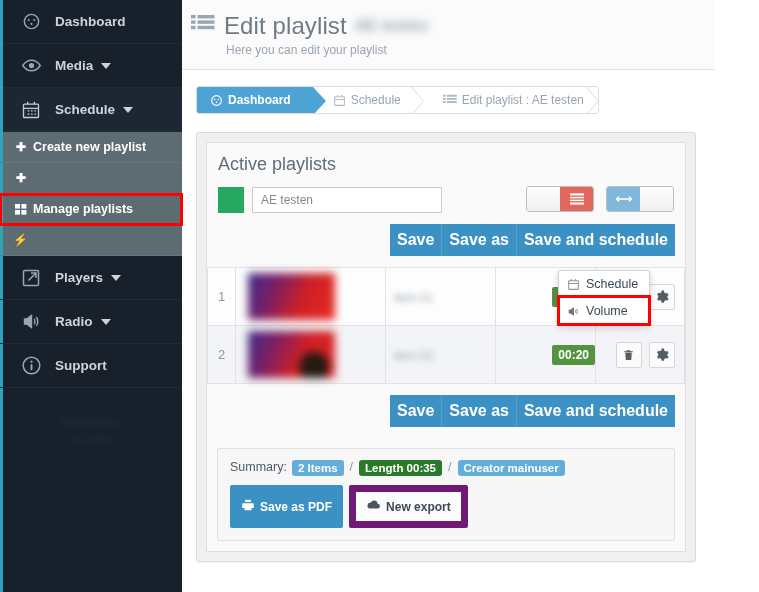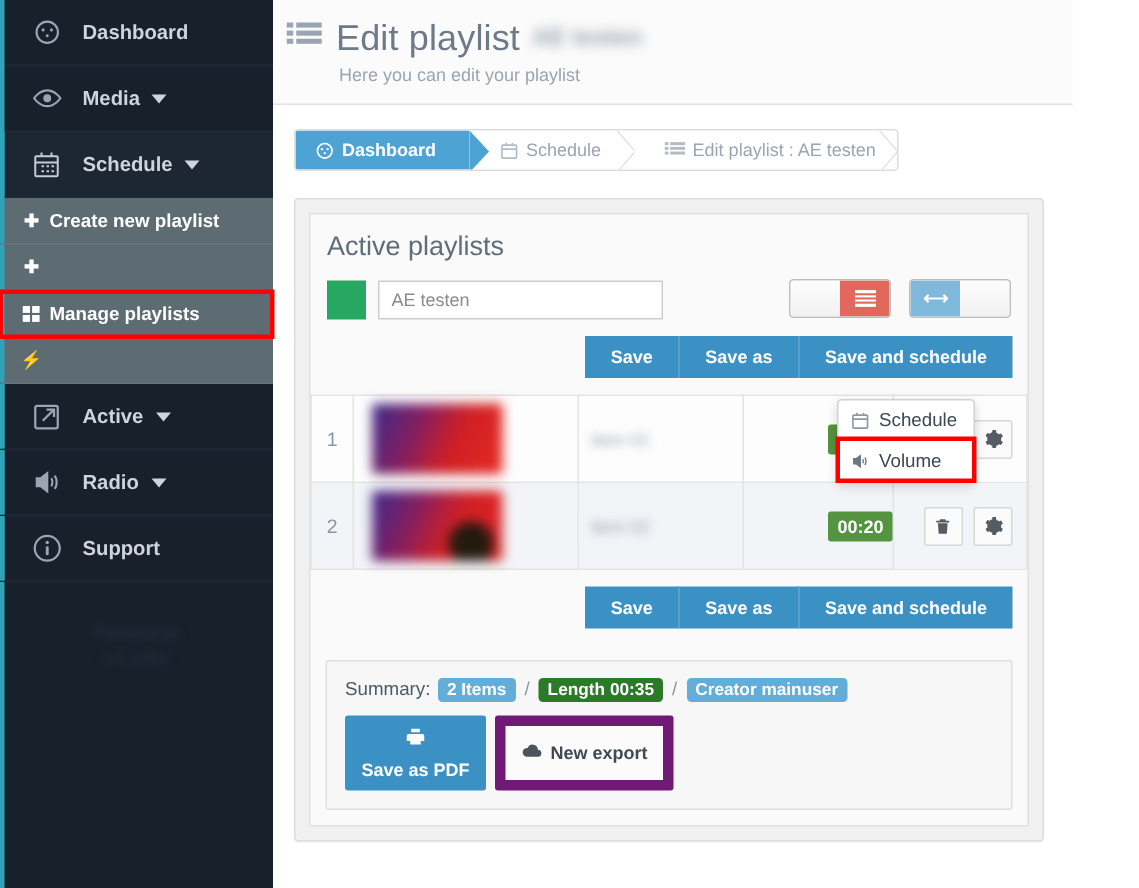--- a/index.html
+++ b/index.html
@@ -162,22 +162,22 @@
     flex: 1; display: flex; align-items: center; justify-content: center;
   }
   .tog .off { background: linear-gradient(#fdfdfd,#f1f1f1); }
   .tog .on-red { background: #e2685d; color: #fff; }
   .tog .on-blue { background: #7fb8db; color: #fff; }
 
   .savebar { display: flex; justify-content: flex-end; padding: 11px 10px 11px 0; }
   .btn-group { display: flex; }
   .btn-blue {
     background: #3b91c4; color: #ffffff;
-    font-size: 12px; font-weight: 700;
-    padding: 7px 17px; border: none;
+    font-size: 16px; font-weight: 700;
+    padding: 7px 7px; border: none;
     border-right: 1px solid #56a0cd;
     font-family: "Liberation Sans", sans-serif;
     cursor: pointer; white-space: nowrap;
   }
   .btn-blue:last-child { border-right: none; }
 
   
   .ptable { width: 100%; border-collapse: collapse; border-top: 1px solid #ddd; }
   .ptable td {
     border: 1px solid #e3e3e3;
@@ -244,21 +244,21 @@
   .sum-line { display: flex; align-items: flex-start; gap: 5px; font-size: 12.5px; color: #4e5a66; }
   .tag { color: #fff; font-size: 11.5px; font-weight: 700; padding: 2px 6px; border-radius: 3px; }
   .tag.blue { background: #62aed8; }
   .tag.green { background: #2a7a2a; }
   .slash { color: #8a97a3; margin: 0 1px; }
   .sum-btns { display: flex; margin-top: 9px; }
   .btn-pdf {
     display: flex; align-items: center; gap: 5px;
     background: #3b91c4; color: #fff; font-size: 12px; font-weight: 700;
     padding: 6px 10px; border: 1px solid #3b91c4; border-radius: 2px;
-    cursor: pointer; font-family: "Liberation Sans", sans-serif; flex-direction: column;
+    cursor: pointer; font-family: "Liberation Sans", sans-serif;
   }
   .btn-export {
     display: flex; align-items: center; gap: 5px;
     background: #fbfbfb; color: #3f4a55; font-size: 12px; font-weight: 700;
     padding: 6px 10px; border: 7px solid #701a75; border-radius: 2px;
     margin-left: 6px; cursor: pointer; font-family: "Liberation Sans", sans-serif;
   }
   .rel { position: relative; }
 </style>
 </head>
@@ -327,21 +327,21 @@
     </div>
 
     <div class="nav-item edge-teal">
       <span class="ico">
         <svg width="20" height="20" viewBox="0 0 24 24" fill="none" stroke="#9aa5b1" stroke-width="1.8">
           <path d="M4 4h7v16H4z" stroke="none"></path>
           <rect x="3" y="3" width="18" height="18" rx="1.5"></rect>
           <path d="M9 15L18 6M12 6h6v6"></path>
         </svg>
       </span>
-      <span>Active</span>
+      <span>Players</span>
       <i class="caret"></i>
     </div>
 
     <div class="nav-item edge-teal">
       <span class="ico">
         <svg width="21" height="21" viewBox="0 0 24 24" fill="none" stroke="#9aa5b1" stroke-width="1.6">
           <path d="M4 9h3l5-4v14l-5-4H4z" fill="#9aa5b1" stroke="#9aa5b1"></path>
           <path d="M15 9c1.2 1 1.2 5 0 6M17.5 7c2.2 2 2.2 8 0 10"></path>
         </svg>
       </span>

